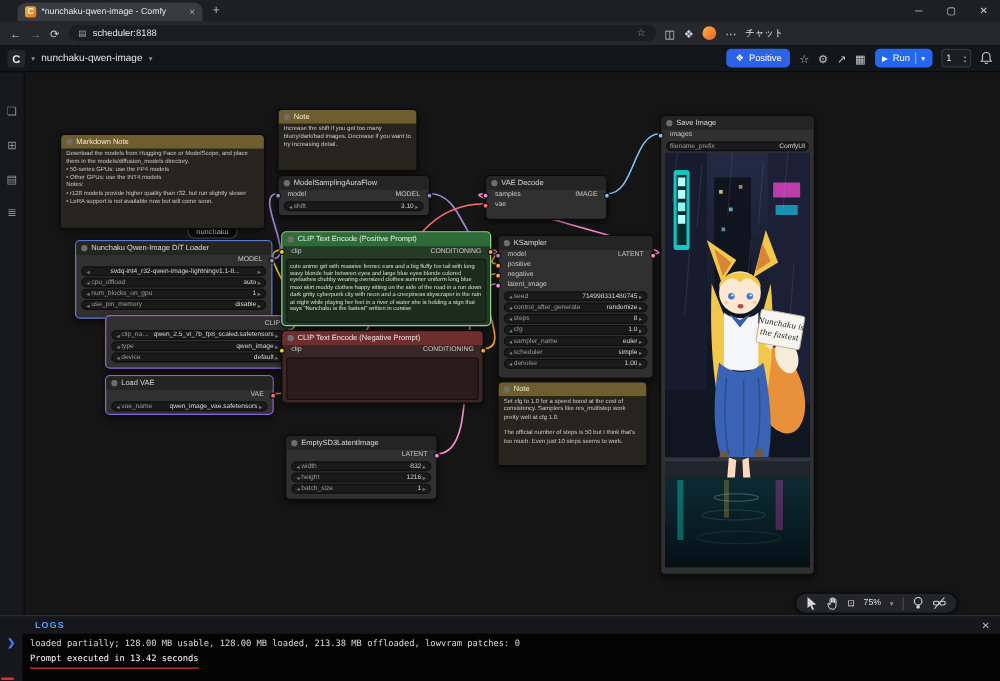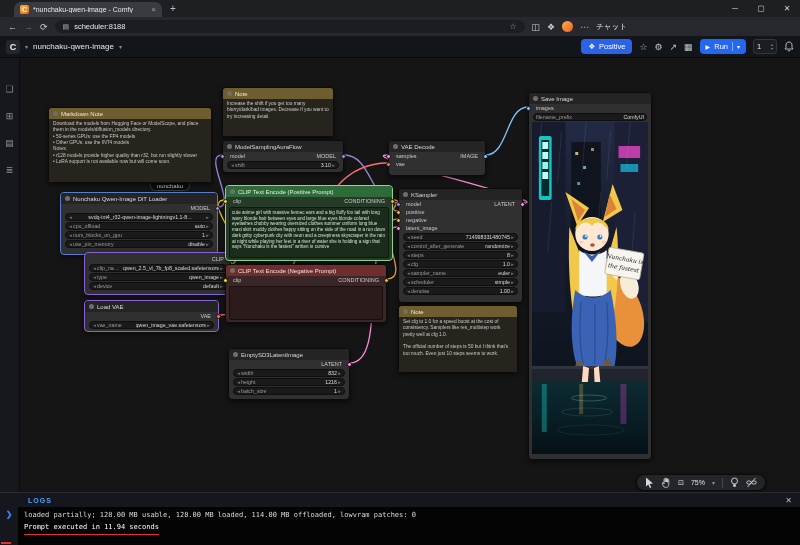--- a/index.html
+++ b/index.html
@@ -586,16 +586,16 @@
 <div class="logs">
   <div class="logs-hdr">
     <span class="logs-title">LOGS</span>
     <span class="logs-close">✕</span>
   </div>
   <div class="logs-gutter">
     <span class="gprompt">❯</span>
     <span class="redmark"></span>
   </div>
   <div class="terminal">
-    <div>loaded partially; 128.00 MB usable, 128.00 MB loaded, 114.00 MB offloaded, lowvram patches: 0</div>
-    <div><span class="red-underline">Prompt executed in 11.94 seconds</span></div>
+    <div>loaded partially; 128.00 MB usable, 128.00 MB loaded, 213.38 MB offloaded, lowvram patches: 0</div>
+    <div><span class="red-underline">Prompt executed in 13.42 seconds</span></div>
   </div>
 </div>
 
 </body></html>

